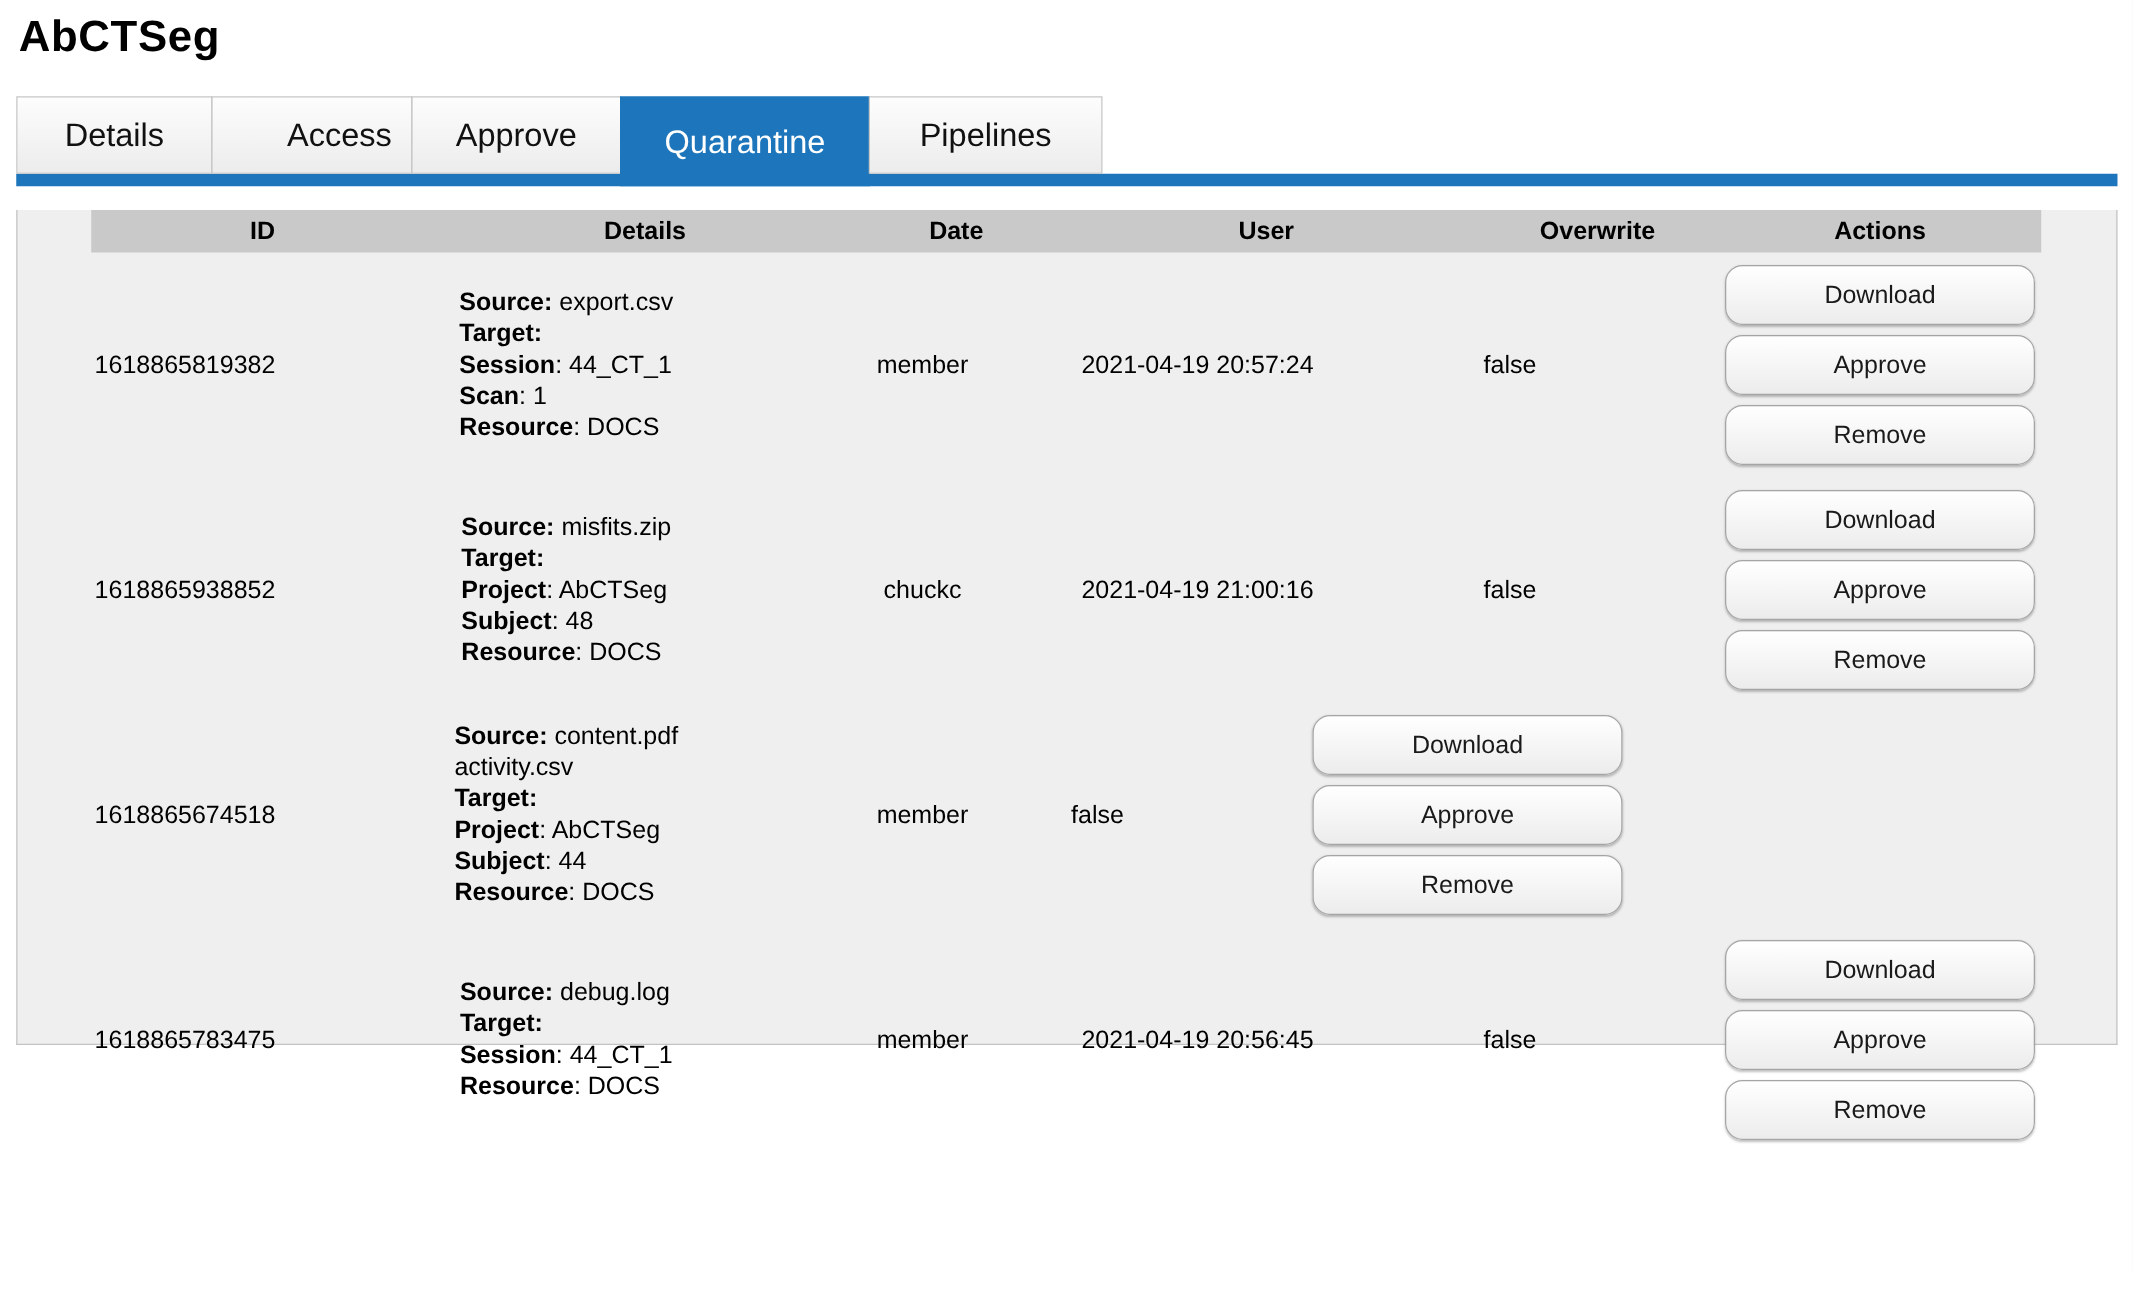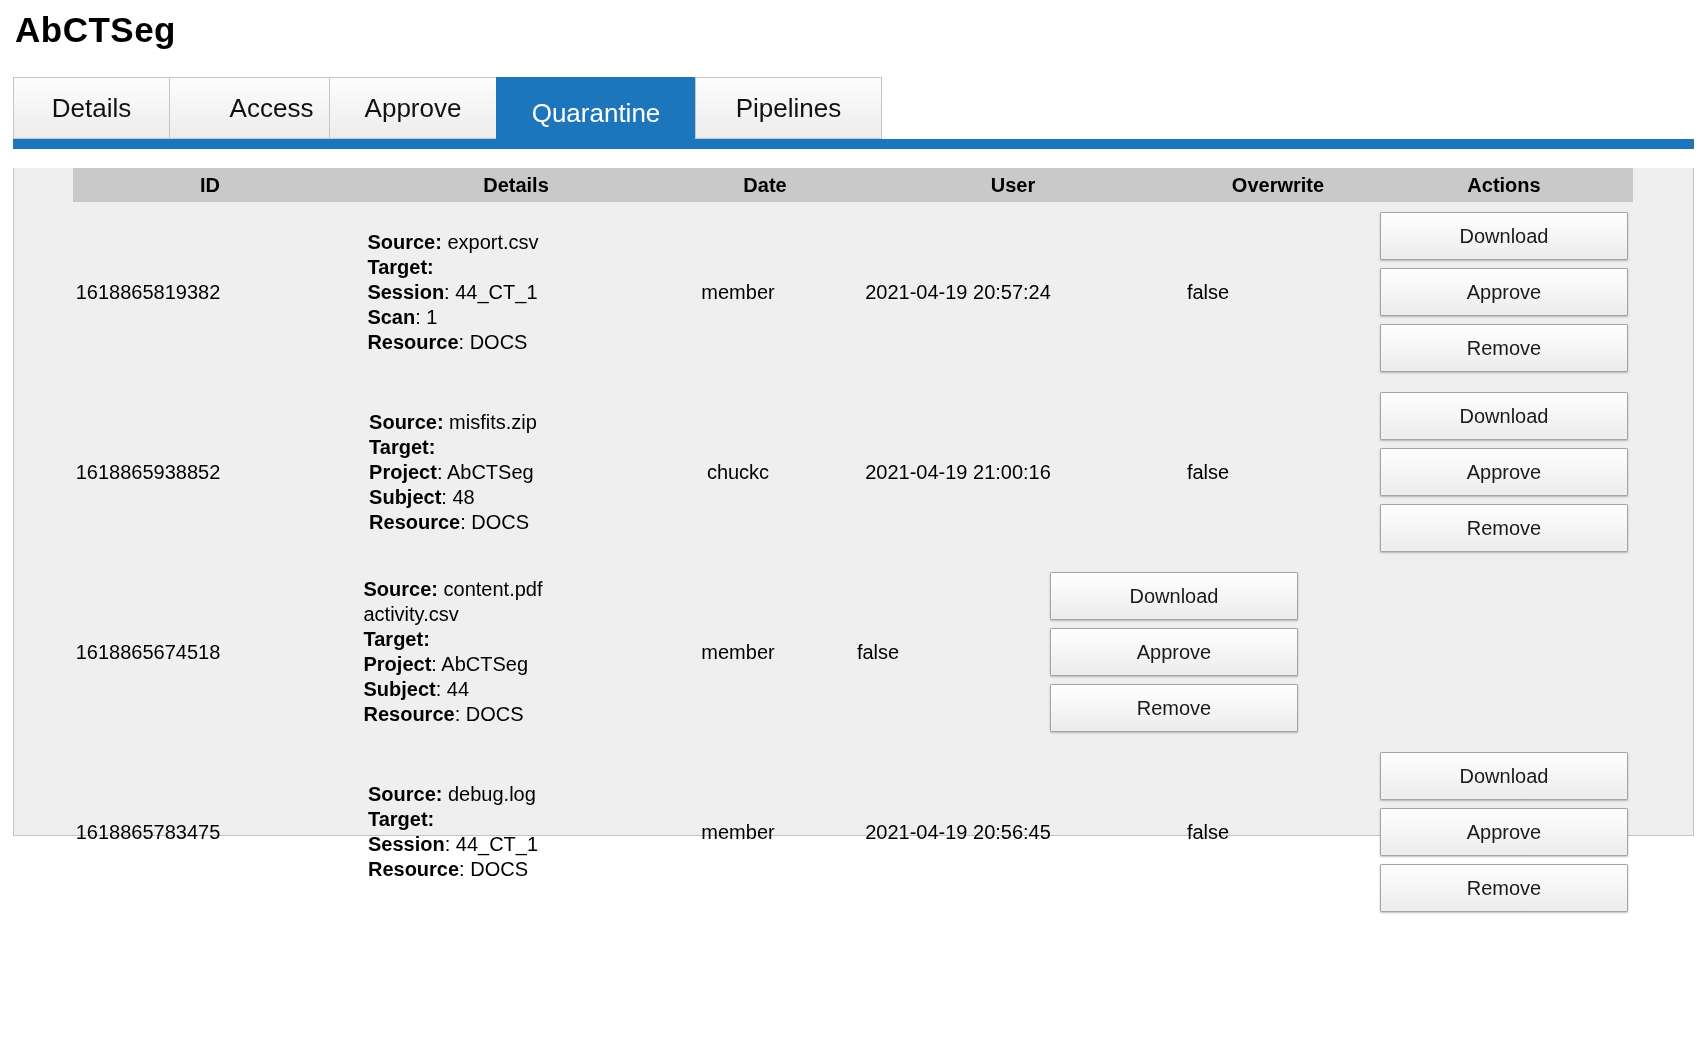--- a/index.html
+++ b/index.html
@@ -119,21 +119,21 @@
     display: flex;
     flex-direction: column;
     margin-right: 5px;
   }
   .action-btn {
     box-sizing: border-box;
     width: 248px;
     height: 48px;
     margin-bottom: 8px;
     border: 1px solid #a5a5a5;
-    border-radius: 1px;
+    border-radius: 14px;
     background: linear-gradient(#ffffff, #ececec);
     box-shadow: 0 1px 2px rgba(0,0,0,0.25);
     font-family: "Liberation Sans", sans-serif;
     font-size: 20px;
     color: #1a1a1a;
     cursor: pointer;
   }
   .action-btn:last-child { margin-bottom: 0; }
 </style>
 </head>

